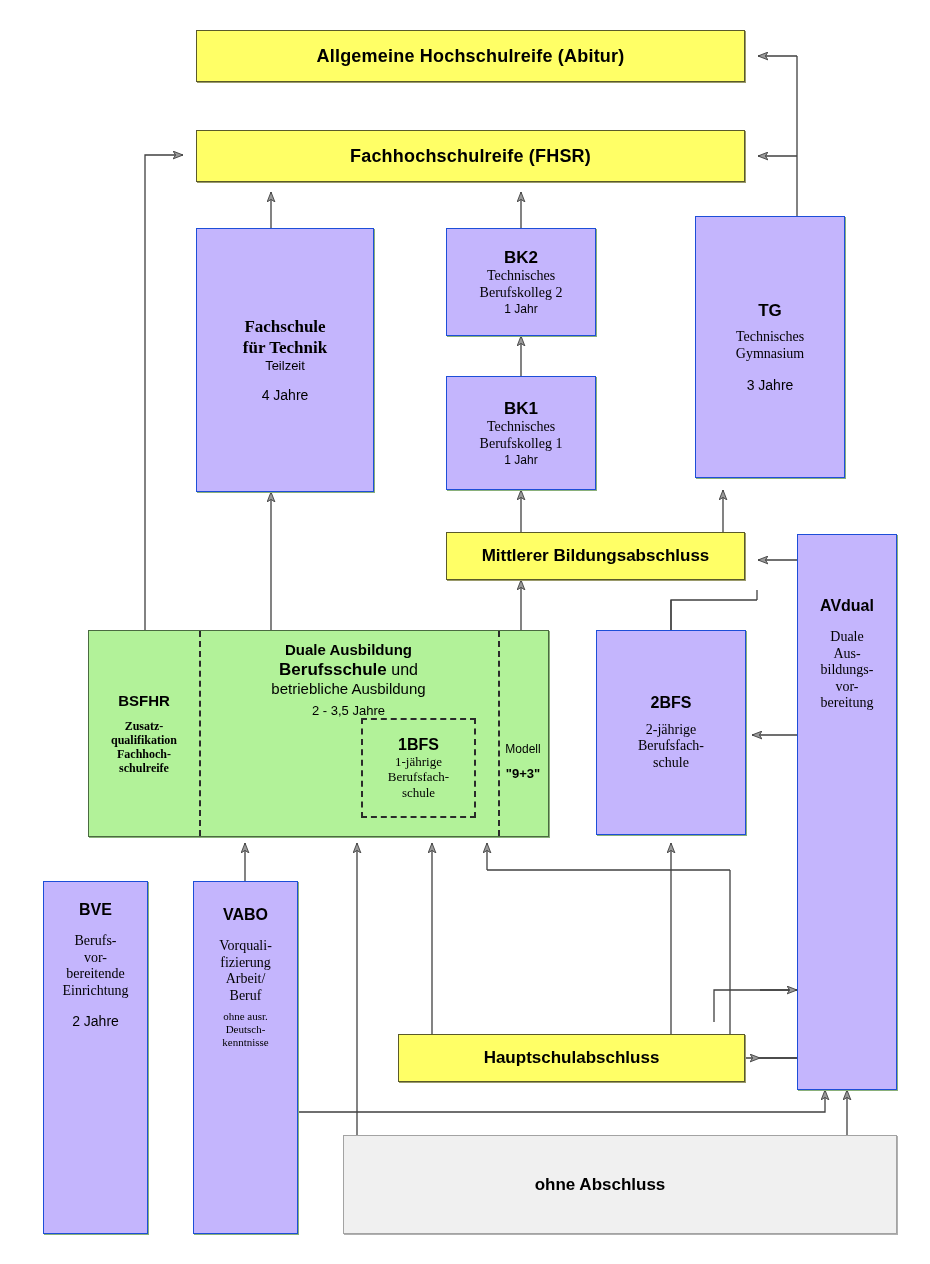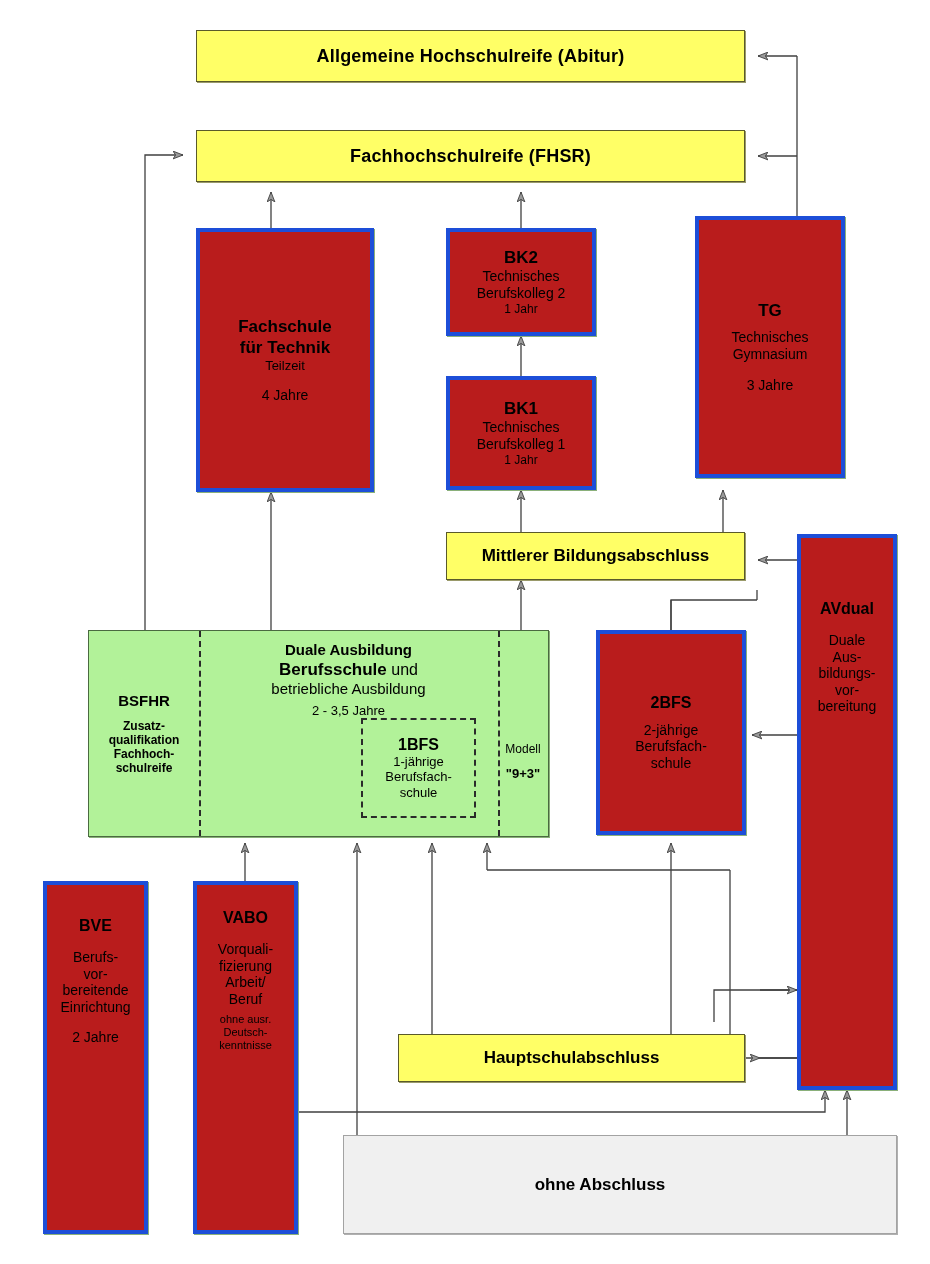--- a/index.html
+++ b/index.html
@@ -3,37 +3,37 @@
 <meta charset="utf-8">
 <style>
   html,body{margin:0;padding:0;background:#fff;}
   body{font-family:"Liberation Sans","DejaVu Sans",sans-serif;}
   #stage{position:relative;width:930px;height:1264px;background:#ffffff;overflow:hidden;}
   #wires{position:absolute;left:0;top:0;width:930px;height:1264px;}
   .box{position:absolute;box-sizing:border-box;border:1px solid #3a3a20;
        display:flex;flex-direction:column;align-items:center;justify-content:center;
        text-align:center;color:#000;z-index:5;}
   .yellow{background:#ffff66;border:1px solid #5a5a2a;box-shadow:1px 1px 0 #9a9a6a;}
-  .green{background:#b91c1c;border:4px solid #1d4ed8;box-shadow:1px 1px 0 #8ab07a;}
+  .green{background:#c4b5fd;border:1px solid #1d4ed8;box-shadow:1px 1px 0 #8ab07a;}
   .gray{background:#f0f0f0;border:1px solid #a3a3a3;box-shadow:1px 1px 0 #b0b0b0;}
   .t-title{font-weight:bold;}
   .ttl18{font-size:18px;font-weight:bold;letter-spacing:.2px;}
   .ttl17{font-size:17px;font-weight:bold;}
   .ttl16{font-size:16px;font-weight:bold;}
   .ttl15{font-size:15px;font-weight:bold;}
   .ttl13{font-size:13px;font-weight:bold;}
   .sub14{font-size:14px;}
   .sub13{font-size:13px;}
   .sub12{font-size:12px;}
   .sub11{font-size:11px;}
   .gap6{height:6px;}
   .gap8{height:8px;}
   .gap10{height:10px;}
   .gap14{height:14px;}
-  .lh{line-height:1.18;}
+  .lh{line-height:1.18;font-family:Liberation Serif, serif;}
   
   #compound{position:absolute;left:88px;top:630px;width:459px;height:205px;
       background:#b2f299;border:1px solid #4a6a40;box-shadow:1px 1px 0 #8ab07a;z-index:5;}
   .divider{position:absolute;top:0;bottom:0;border-left:2px dashed #2a2a2a;}
   .cell{position:absolute;box-sizing:border-box;text-align:center;}
   #bfs1{position:absolute;left:272px;top:87px;width:115px;height:100px;
       border:2px dashed #2a2a2a;box-sizing:border-box;display:flex;flex-direction:column;
       align-items:center;justify-content:center;}
 </style>
 </head>
@@ -192,21 +192,21 @@
   <div class="box green" style="left:797px;top:534px;width:100px;height:556px;justify-content:flex-start;padding-top:62px;">
     <span class="ttl16">AVdual</span>
     <div class="gap14"></div>
     <span class="sub14 lh">Duale</span>
     <span class="sub14 lh">Aus-</span>
     <span class="sub14 lh">bildungs-</span>
     <span class="sub14 lh">vor-</span>
     <span class="sub14 lh">bereitung</span>
   </div>
 
-  <div class="box green" style="left:43px;top:881px;width:105px;height:353px;justify-content:flex-start;padding-top:32px;">
+  <div class="box green" style="left:43px;top:881px;width:105px;height:353px;justify-content:flex-start;padding-top:19px;">
     <span class="ttl16">BVE</span>
     <div class="gap14"></div>
     <span class="sub14 lh">Berufs-</span>
     <span class="sub14 lh">vor-</span>
     <span class="sub14 lh">bereitende</span>
     <span class="sub14 lh">Einrichtung</span>
     <div class="gap14"></div>
     <span class="sub14">2 Jahre</span>
   </div>
 

